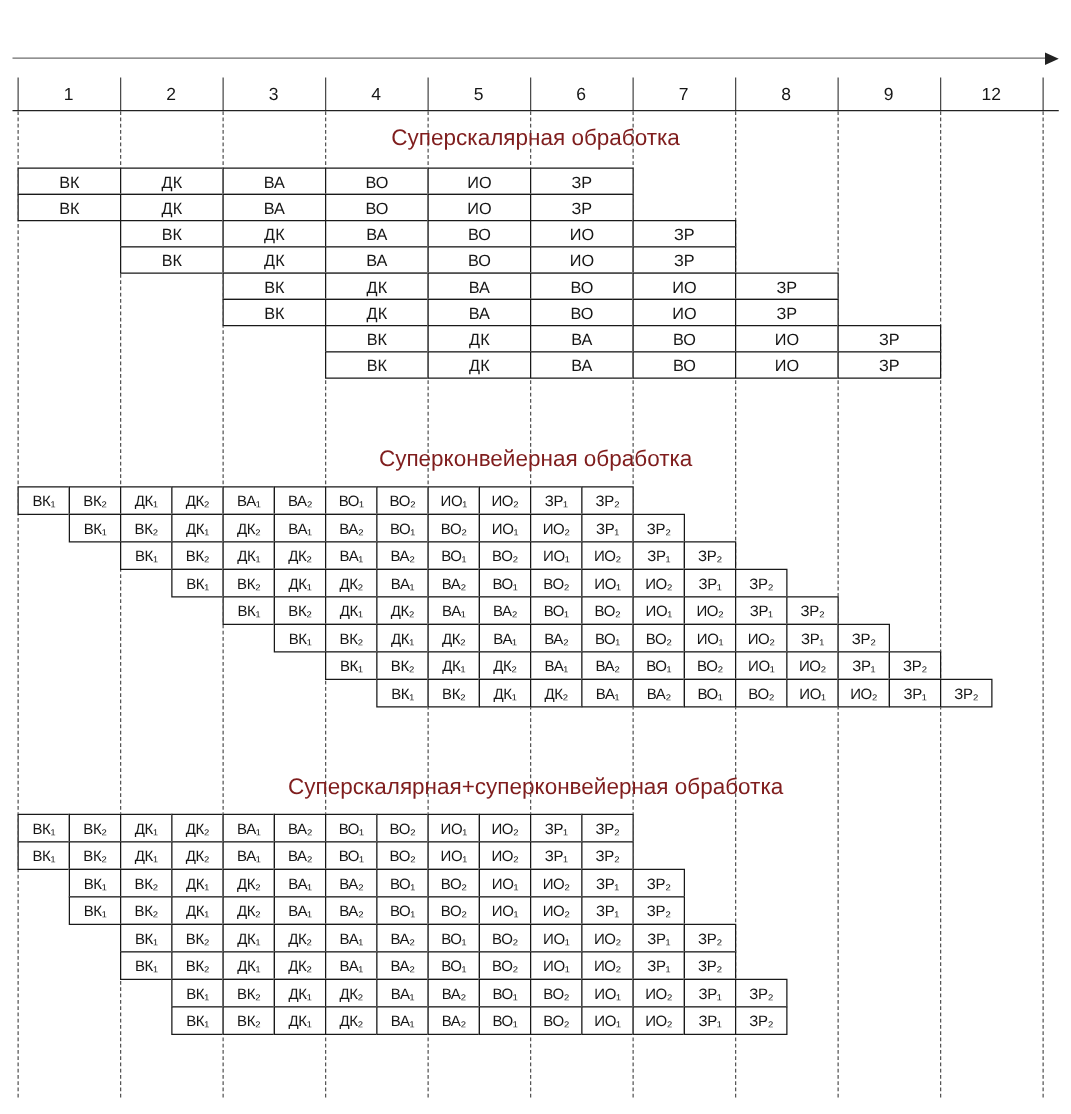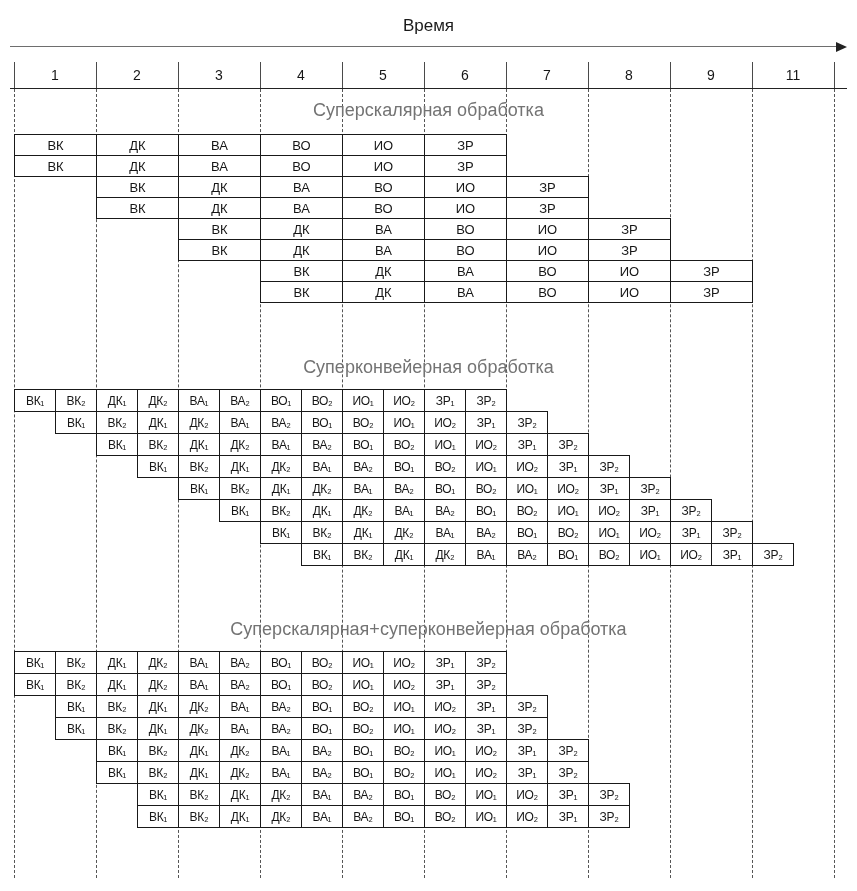--- a/index.html
+++ b/index.html
@@ -40,56 +40,55 @@
   }
   .tick-mark {
     position:absolute; top:62px; height:26px; width:1px; background:#4a4a4a;
   }
   .gridline {
     position:absolute; top:89px; height:789px; width:0;
     border-left:1px dashed #555555;
   }
   .section-title {
     position:absolute; left:0; width:100%;
-    text-align:center; font-size:18px; color:#737373;
+    text-align:center; font-size:18px; color:#7f1d1d;
     z-index:3;
   }
   .cell {
     position:absolute;
     background:#ffffff;
     border:1px solid #191919;
     display:flex; align-items:center; justify-content:center;
     z-index:2;
     white-space:nowrap;
   }
   .cell.full { font-size:13px; }
   .cell.half { font-size:12px; letter-spacing:-0.3px; }
 </style>
 </head>
 <body>
 
 <div class="canvas">
 
-  <div class="time-label">Время</div>
 
   <div class="axis-line"></div>
   <div class="axis-arrow"></div>
   <div class="ruler-line"></div>
 
   <div class="layer">
       <div class="tick-label" style="left: 14px; width: 82px;">1</div>
       <div class="tick-label" style="left: 96px; width: 82px;">2</div>
       <div class="tick-label" style="left: 178px; width: 82px;">3</div>
       <div class="tick-label" style="left: 260px; width: 82px;">4</div>
       <div class="tick-label" style="left: 342px; width: 82px;">5</div>
       <div class="tick-label" style="left: 424px; width: 82px;">6</div>
       <div class="tick-label" style="left: 506px; width: 82px;">7</div>
       <div class="tick-label" style="left: 588px; width: 82px;">8</div>
       <div class="tick-label" style="left: 670px; width: 82px;">9</div>
-      <div class="tick-label" style="left: 752px; width: 82px;">11</div>
+      <div class="tick-label" style="left: 752px; width: 82px;">12</div>
     </div>
   <div class="layer">
       <div class="tick-mark" style="left: 14px;"></div>
       <div class="gridline" style="left: 14px;"></div>
       <div class="tick-mark" style="left: 96px;"></div>
       <div class="gridline" style="left: 96px;"></div>
       <div class="tick-mark" style="left: 178px;"></div>
       <div class="gridline" style="left: 178px;"></div>
       <div class="tick-mark" style="left: 260px;"></div>
       <div class="gridline" style="left: 260px;"></div>

